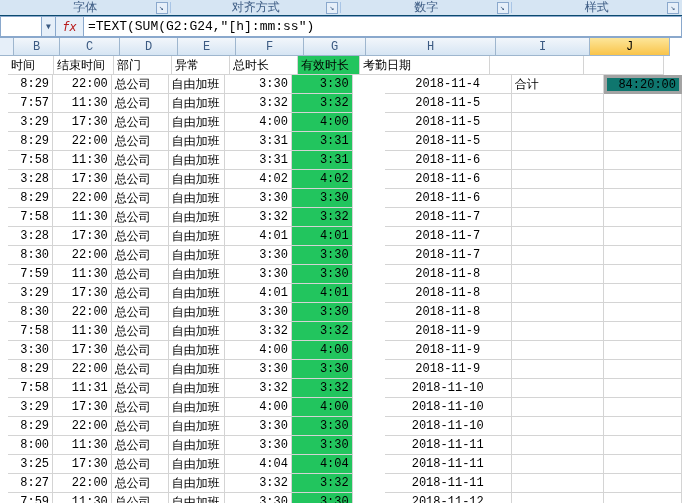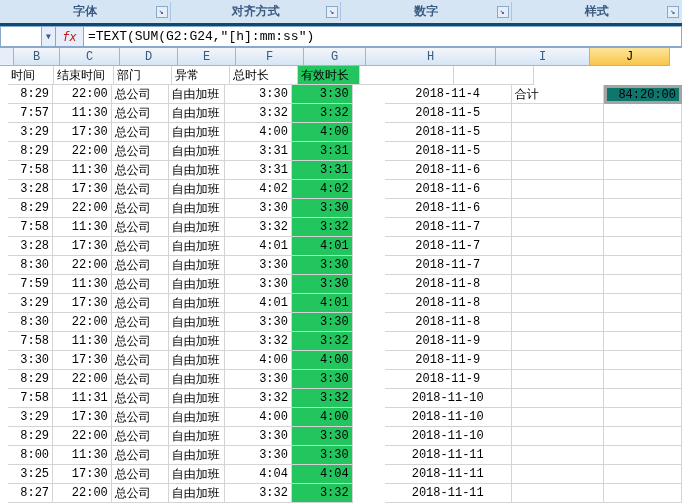--- a/index.html
+++ b/index.html
@@ -7,24 +7,23 @@
   font-family: "SimSun", "宋体", monospace;
   font-size: 12px;
   background: #d6e5f3;
   width: 682px;
   height: 503px;
   overflow: hidden;
   user-select: none;
 }
 .ribbon-groups {
   display: flex;
-  height: 26px;
+  height: 16px;
   background: #d6e5f3;
-  border-bottom: 3px solid #0c4a6e;
-  font-weight: bold;
+  border-bottom: 1px solid #0c4a6e;
 }
 .ribbon-group {
   flex: 1;
   display: flex;
   align-items: center;
   justify-content: center;
   color: #3b5a82;
   position: relative;
 }
 .ribbon-group:not(:last-child)::after {
@@ -202,20 +201,21 @@
       <div class="col-h w-j active">J</div>
     </div>
   <div id="rows">
       <div class="row">
         <div class="cell w-b">时间</div>
         <div class="cell w-c">结束时间</div>
         <div class="cell w-d">部门</div>
         <div class="cell w-e">异常</div>
         <div class="cell w-f">总时长</div>
         <div class="cell w-g hl">有效时长</div>
+        <div class="cell w-h">考勤日期</div>
         <div class="cell w-i"></div>
         <div class="cell w-j"></div>
       </div>
       <div class="row">
         <div class="cell w-b r">8:29</div>
         <div class="cell w-c r">22:00</div>
         <div class="cell w-d">总公司</div>
         <div class="cell w-e">自由加班</div>
         <div class="cell w-f r">3:30</div>
         <div class="cell w-g r hl">3:30</div>

